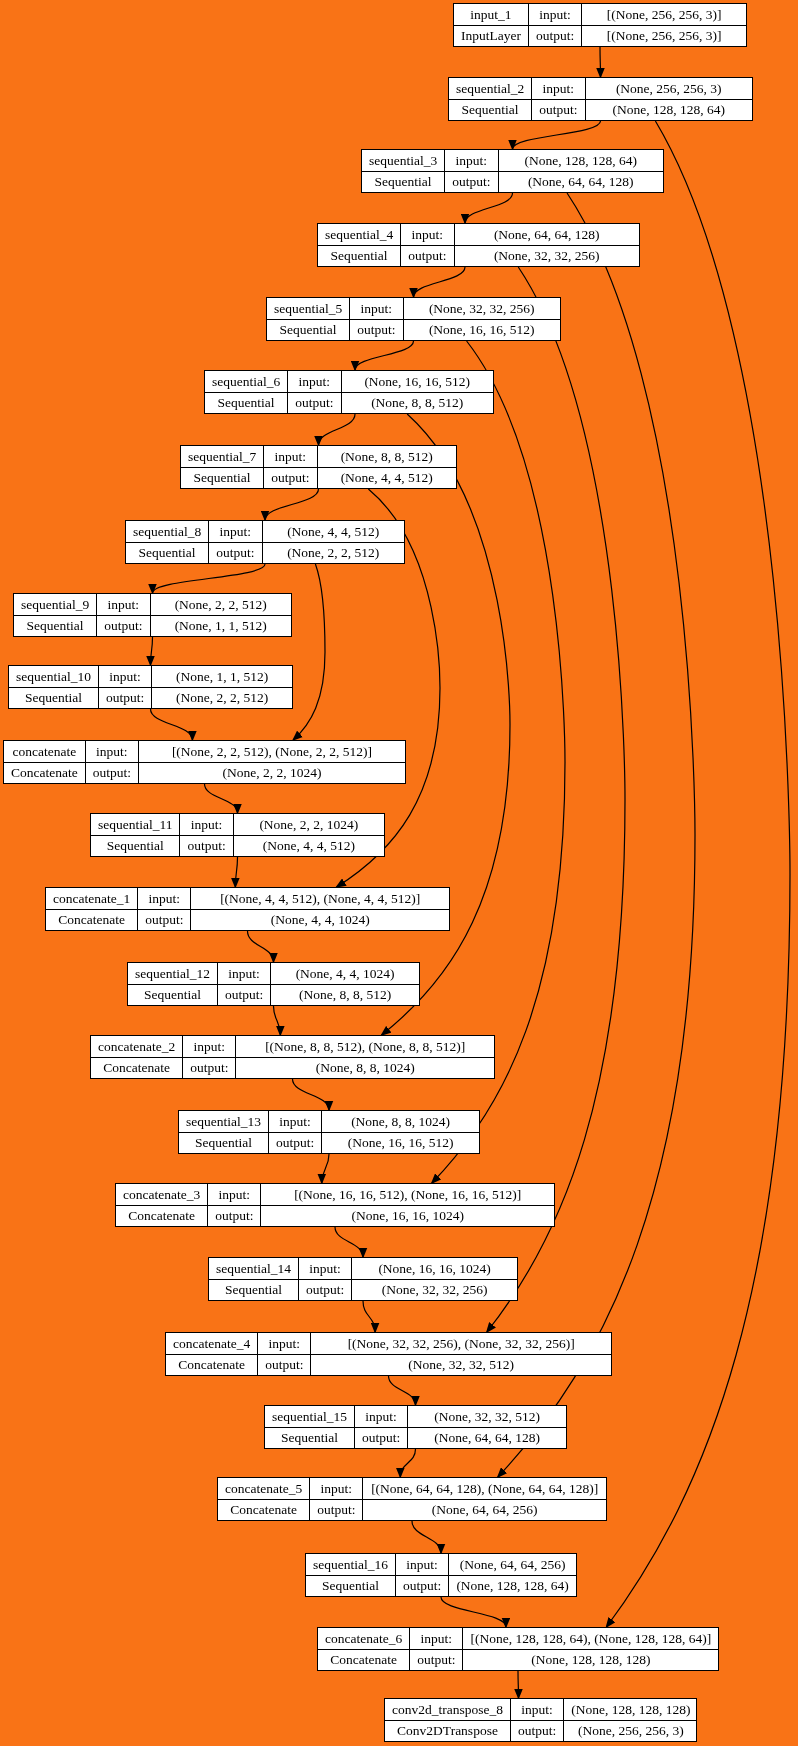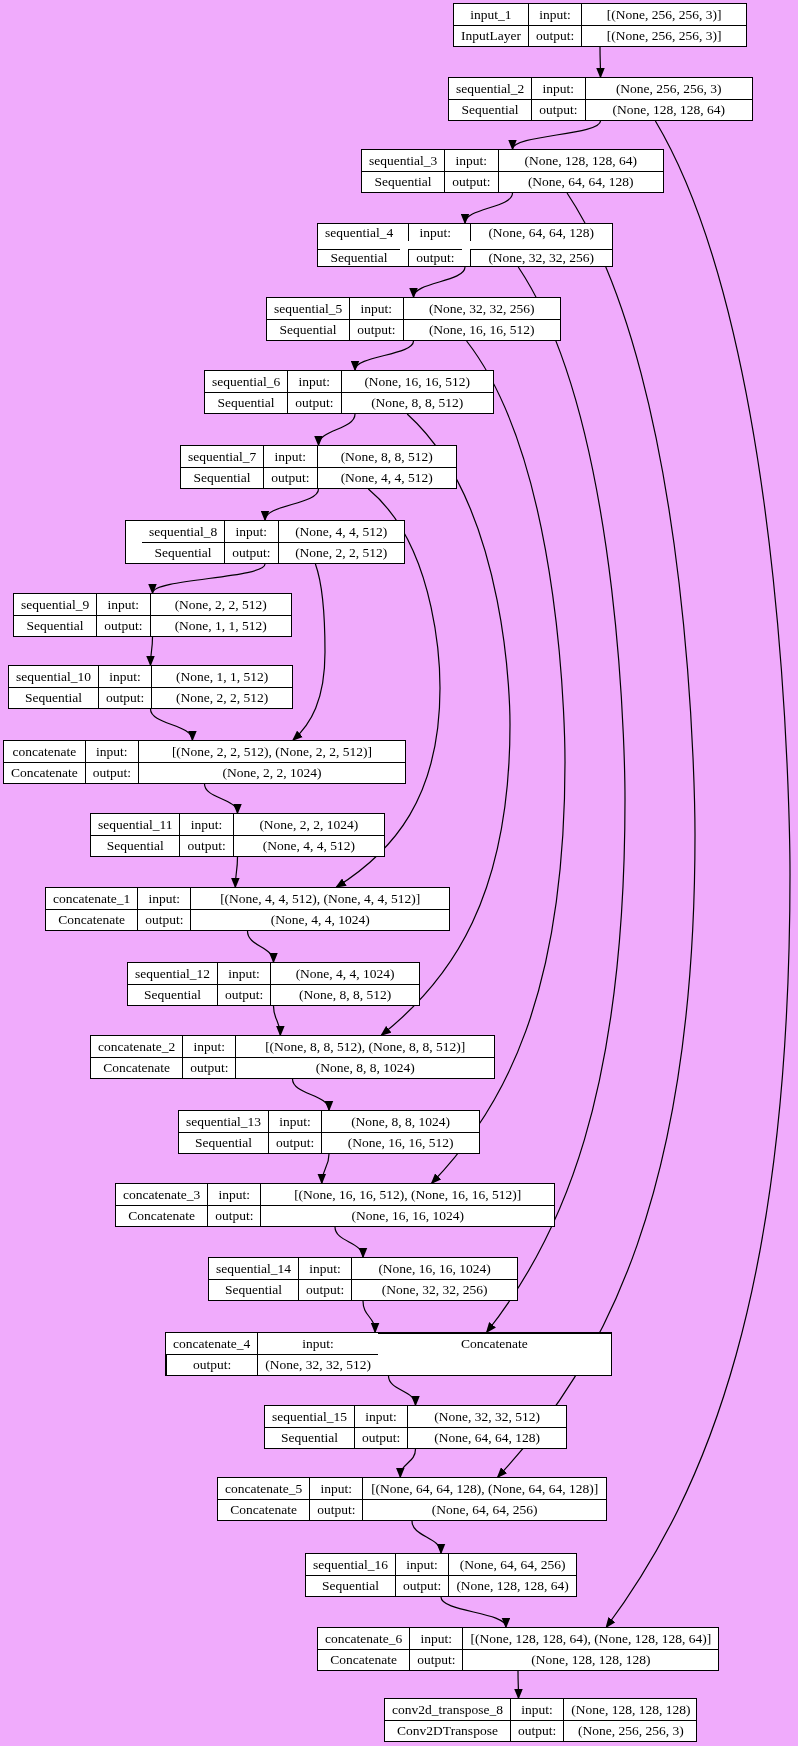--- a/index.html
+++ b/index.html
@@ -1,20 +1,20 @@
 <!DOCTYPE html>
 <html><head>
 <meta charset="utf-8">
 <style>
   html, body { margin: 0; padding: 0; background: #ffffff; }
   .canvas {
     position: relative;
     width: 798px;
     height: 1746px;
-    background: #f0abfc;
+    background: #f97316;
     font-family: "Liberation Serif", "DejaVu Serif", serif;
     overflow: hidden;
   }
   svg.edges {
     position: absolute;
     left: 0; top: 0;
     width: 798px; height: 1746px;
     pointer-events: none;
   }
   svg.edges path.edge {
@@ -105,21 +105,21 @@
     <div class="cell col3 row2">(None, 128, 128, 64)</div>
   </div>
     <div class="node" style="left: 361px; top: 149px; width: 303px; height: 44px;">
     <div class="cell col1 row1">sequential_3</div>
     <div class="cell col2 row1">input:</div>
     <div class="cell col3 row1">(None, 128, 128, 64)</div>
     <div class="cell col1 row2">Sequential</div>
     <div class="cell col2 row2">output:</div>
     <div class="cell col3 row2">(None, 64, 64, 128)</div>
   </div>
-    <div class="node" style="left: 317px; top: 223px; width: 296px; height: 44px; gap: 8px;">
+    <div class="node" style="left: 317px; top: 223px; width: 323px; height: 44px;">
     <div class="cell col1 row1">sequential_4</div>
     <div class="cell col2 row1">input:</div>
     <div class="cell col3 row1">(None, 64, 64, 128)</div>
     <div class="cell col1 row2">Sequential</div>
     <div class="cell col2 row2">output:</div>
     <div class="cell col3 row2">(None, 32, 32, 256)</div>
   </div>
     <div class="node" style="left: 266px; top: 297px; width: 295px; height: 44px;">
     <div class="cell col1 row1">sequential_5</div>
     <div class="cell col2 row1">input:</div>
@@ -137,21 +137,21 @@
     <div class="cell col3 row2">(None, 8, 8, 512)</div>
   </div>
     <div class="node" style="left: 180px; top: 445px; width: 277px; height: 44px;">
     <div class="cell col1 row1">sequential_7</div>
     <div class="cell col2 row1">input:</div>
     <div class="cell col3 row1">(None, 8, 8, 512)</div>
     <div class="cell col1 row2">Sequential</div>
     <div class="cell col2 row2">output:</div>
     <div class="cell col3 row2">(None, 4, 4, 512)</div>
   </div>
-    <div class="node" style="left: 125px; top: 520px; width: 280px; height: 44px; padding-left: 16px;">
+    <div class="node" style="left: 125px; top: 520px; width: 280px; height: 44px;">
     <div class="cell col1 row1">sequential_8</div>
     <div class="cell col2 row1">input:</div>
     <div class="cell col3 row1">(None, 4, 4, 512)</div>
     <div class="cell col1 row2">Sequential</div>
     <div class="cell col2 row2">output:</div>
     <div class="cell col3 row2">(None, 2, 2, 512)</div>
   </div>
     <div class="node" style="left: 13px; top: 593px; width: 279px; height: 44px;">
     <div class="cell col1 row1">sequential_9</div>
     <div class="cell col2 row1">input:</div>
@@ -228,20 +228,21 @@
     <div class="cell col1 row1">sequential_14</div>
     <div class="cell col2 row1">input:</div>
     <div class="cell col3 row1">(None, 16, 16, 1024)</div>
     <div class="cell col1 row2">Sequential</div>
     <div class="cell col2 row2">output:</div>
     <div class="cell col3 row2">(None, 32, 32, 256)</div>
   </div>
     <div class="node" style="left: 165px; top: 1332px; width: 447px; height: 44px;">
     <div class="cell col1 row1">concatenate_4</div>
     <div class="cell col2 row1">input:</div>
+    <div class="cell col3 row1">[(None, 32, 32, 256), (None, 32, 32, 256)]</div>
     <div class="cell col1 row2">Concatenate</div>
     <div class="cell col2 row2">output:</div>
     <div class="cell col3 row2">(None, 32, 32, 512)</div>
   </div>
     <div class="node" style="left: 264px; top: 1405px; width: 303px; height: 44px;">
     <div class="cell col1 row1">sequential_15</div>
     <div class="cell col2 row1">input:</div>
     <div class="cell col3 row1">(None, 32, 32, 512)</div>
     <div class="cell col1 row2">Sequential</div>
     <div class="cell col2 row2">output:</div>

